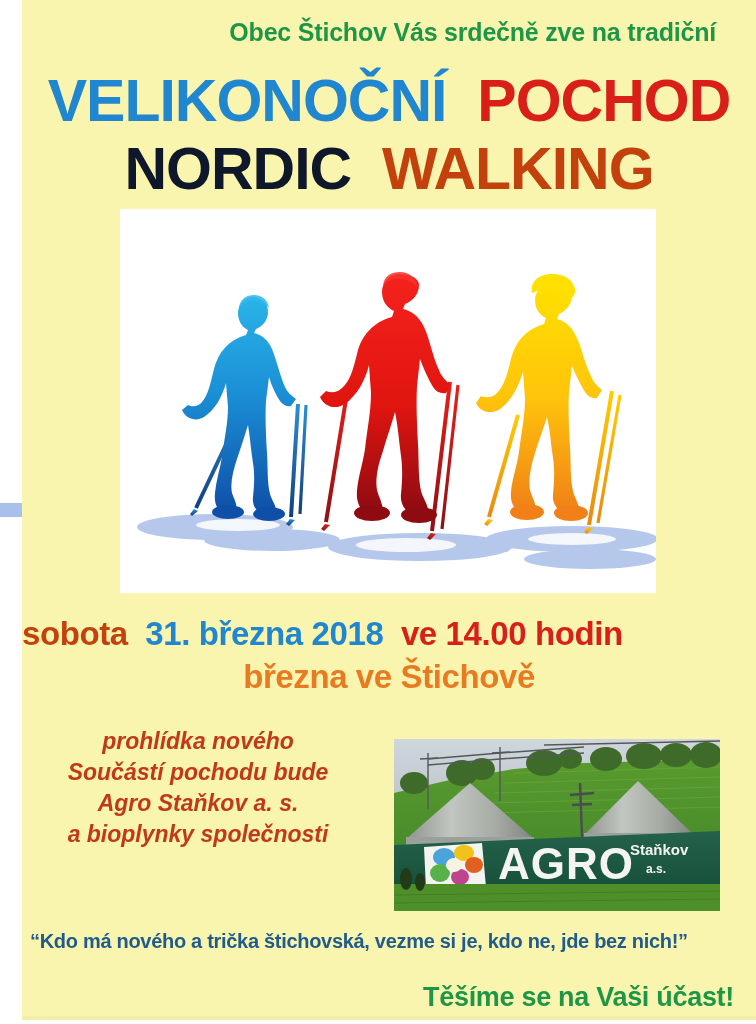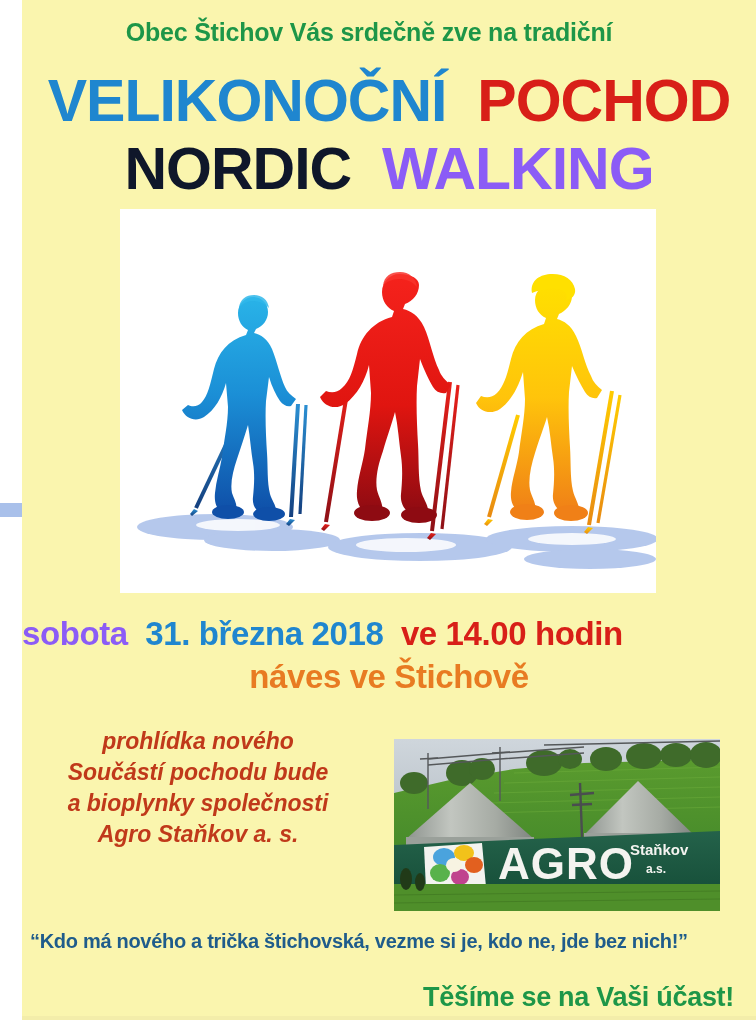--- a/index.html
+++ b/index.html
@@ -35,21 +35,21 @@
     height: 4px;
     background: #f3edaa;
   }
 
   
   .invite-line {
     position: absolute;
     left: 22px;
     top: 18px;
     width: 694px;
-    text-align: center;
+    text-align: right;
     font-size: 25px;
     font-weight: 700;
     letter-spacing: -0.2px;
     color: #1d9648;
     white-space: nowrap;
   }
 
   .title-1, .title-2 {
     position: absolute;
     left: 22px;
@@ -108,21 +108,21 @@
     top: 658px;
     width: 734px;
     text-align: center;
     font-size: 33px;
     font-weight: 700;
     color: #e87b22;
     white-space: nowrap;
     letter-spacing: -0.4px;
   }
 
-  .c-green  { color: #8b5cf6; margin-top: 44px; }
+  .c-green  { color: #c2410c; margin-top: 44px; }
   .c-blue   { color: #1f86cf; }
   .c-red    { color: #d81f18; }
   .c-orange { color: #0f172a; }
 
   
   .desc-block {
     position: absolute;
     left: 28px;
     top: 726px;
     width: 340px;
@@ -374,27 +374,27 @@
     </svg>
   </div>
   <div class="shadow-sliver"></div>
 
   <div class="date-line">
     <span class="c-green">sobota</span>
     <span>&nbsp;</span><span class="c-blue">31. března 2018</span>
     <span>&nbsp;</span><span class="c-red">ve 14.00 hodin</span>
   </div>
 
-  <div class="place-line">náves ve Štichově</div>
+  <div class="place-line">března ve Štichově</div>
 
   <div class="desc-block">
     <span class="l">prohlídka nového</span>
     <span class="l">Součástí pochodu bude</span>
+    <span class="l">Agro Staňkov a. s.</span>
     <span class="l">a bioplynky společnosti</span>
-    <span class="l">Agro Staňkov a. s.</span>
   </div>
 
   <div class="photo">
     <svg class="photo-svg" viewBox="0 0 326 172" xmlns="http://www.w3.org/2000/svg">
       <defs>
         <linearGradient id="skyG" x1="0" y1="0" x2="0" y2="1">
           <stop offset="0%" stop-color="#cfd6dc"></stop>
           <stop offset="100%" stop-color="#c0c8cf"></stop>
         </linearGradient>
         <linearGradient id="hillG" x1="0" y1="0" x2="0" y2="1">

